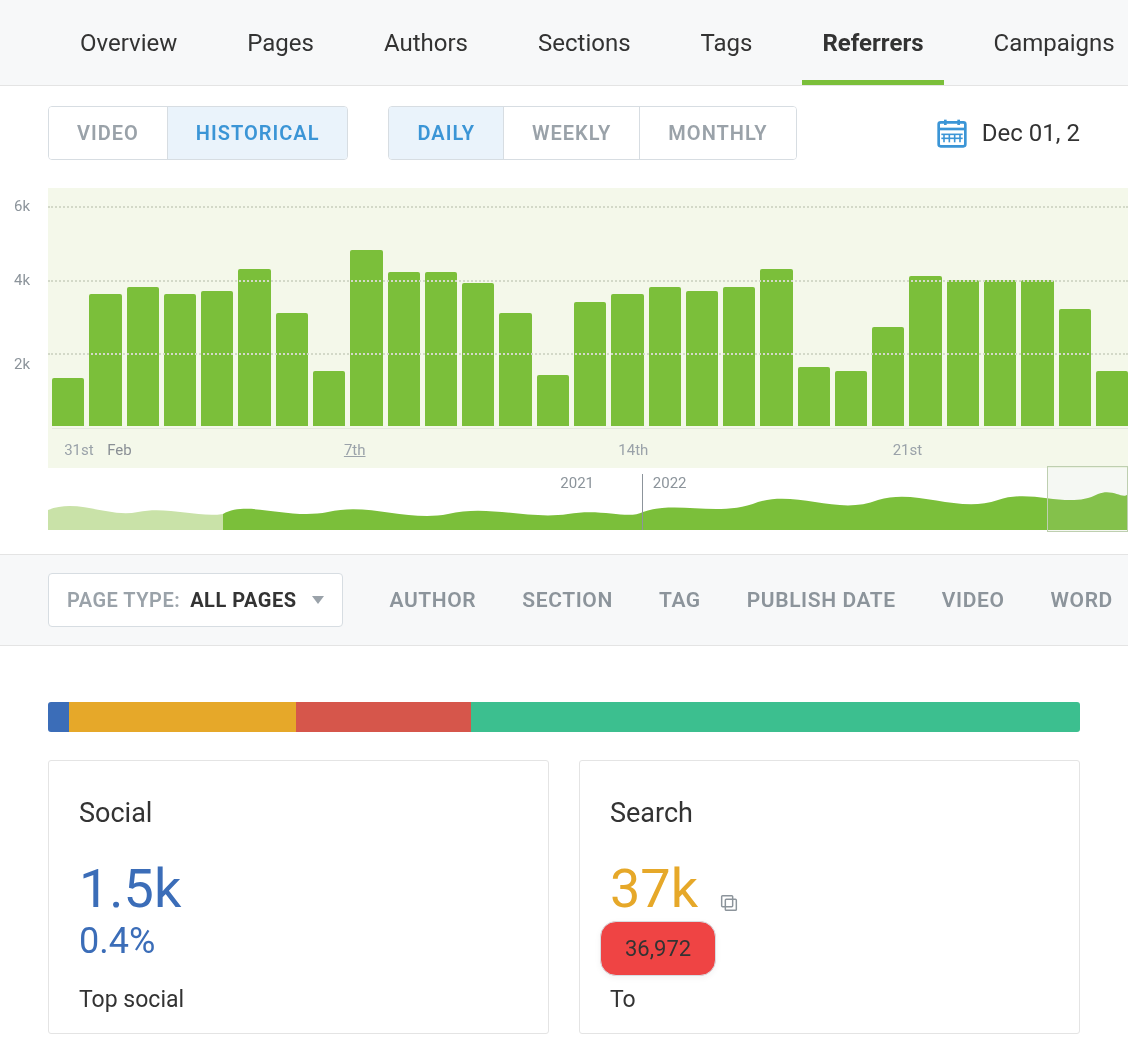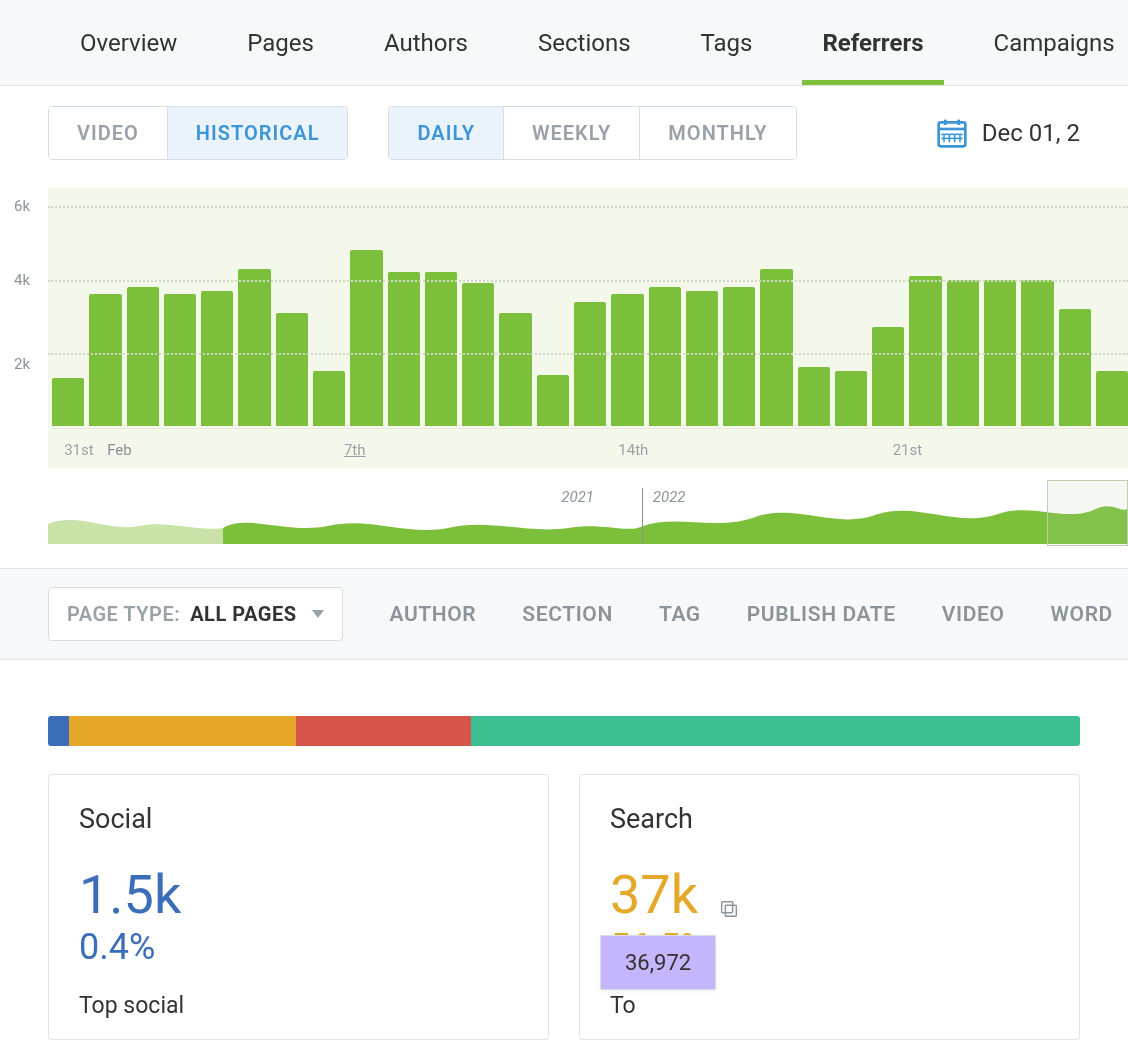--- a/index.html
+++ b/index.html
@@ -147,22 +147,21 @@
     top: 12px;
     transform: translateX(-4px);
   }
   .x-label.bold { font-weight: 400; color: #8a8f95; }
 
   
   .spark-wrap {
     margin-left: 48px;
     height: 60px;
     position: relative;
-    margin-top: 16px;
-    font-style: italic;
+    margin-top: 2px;
   }
   .spark-svg { width: 100%; height: 100%; display: block; }
   .spark-mid-label {
     position: absolute;
     top: 4px;
     font-size: 15px;
     color: #8c949b;
   }
   .spark-divider {
     position: absolute;
@@ -233,21 +232,21 @@
   
   .cards-row {
     display: flex;
     gap: 30px;
     padding: 28px 48px 0 48px;
   }
   .card {
     flex: 1;
     border: 1px solid #e4e4e4;
     border-radius: 3px;
-    padding: 28px 30px 20px 30px;
+    padding: 36px 30px 20px 30px;
     position: relative;
   }
   .card-title {
     font-size: 27px;
     color: #333;
     margin-bottom: 28px;
   }
   .card-main {
     display: flex;
     align-items: baseline;
@@ -273,22 +272,22 @@
     display: inline-block;
     width: 22px; height: 22px;
     margin-left: 16px;
     vertical-align: middle;
     cursor: pointer;
   }
   .copy-icon svg { width: 100%; height: 100%; }
   .tooltip {
     position: absolute;
     border: 1px solid #d7dde2;
-    background: #c4b5fd;
-    border-radius: 1px;
+    background: #ef4444;
+    border-radius: 16px;
     padding: 14px 24px;
     font-size: 22px;
     color: #333;
     box-shadow: 0 2px 6px rgba(0,0,0,0.05);
   }
 </style>
 </head>
 <body>
 
 <div class="top-nav" id="top-nav">

